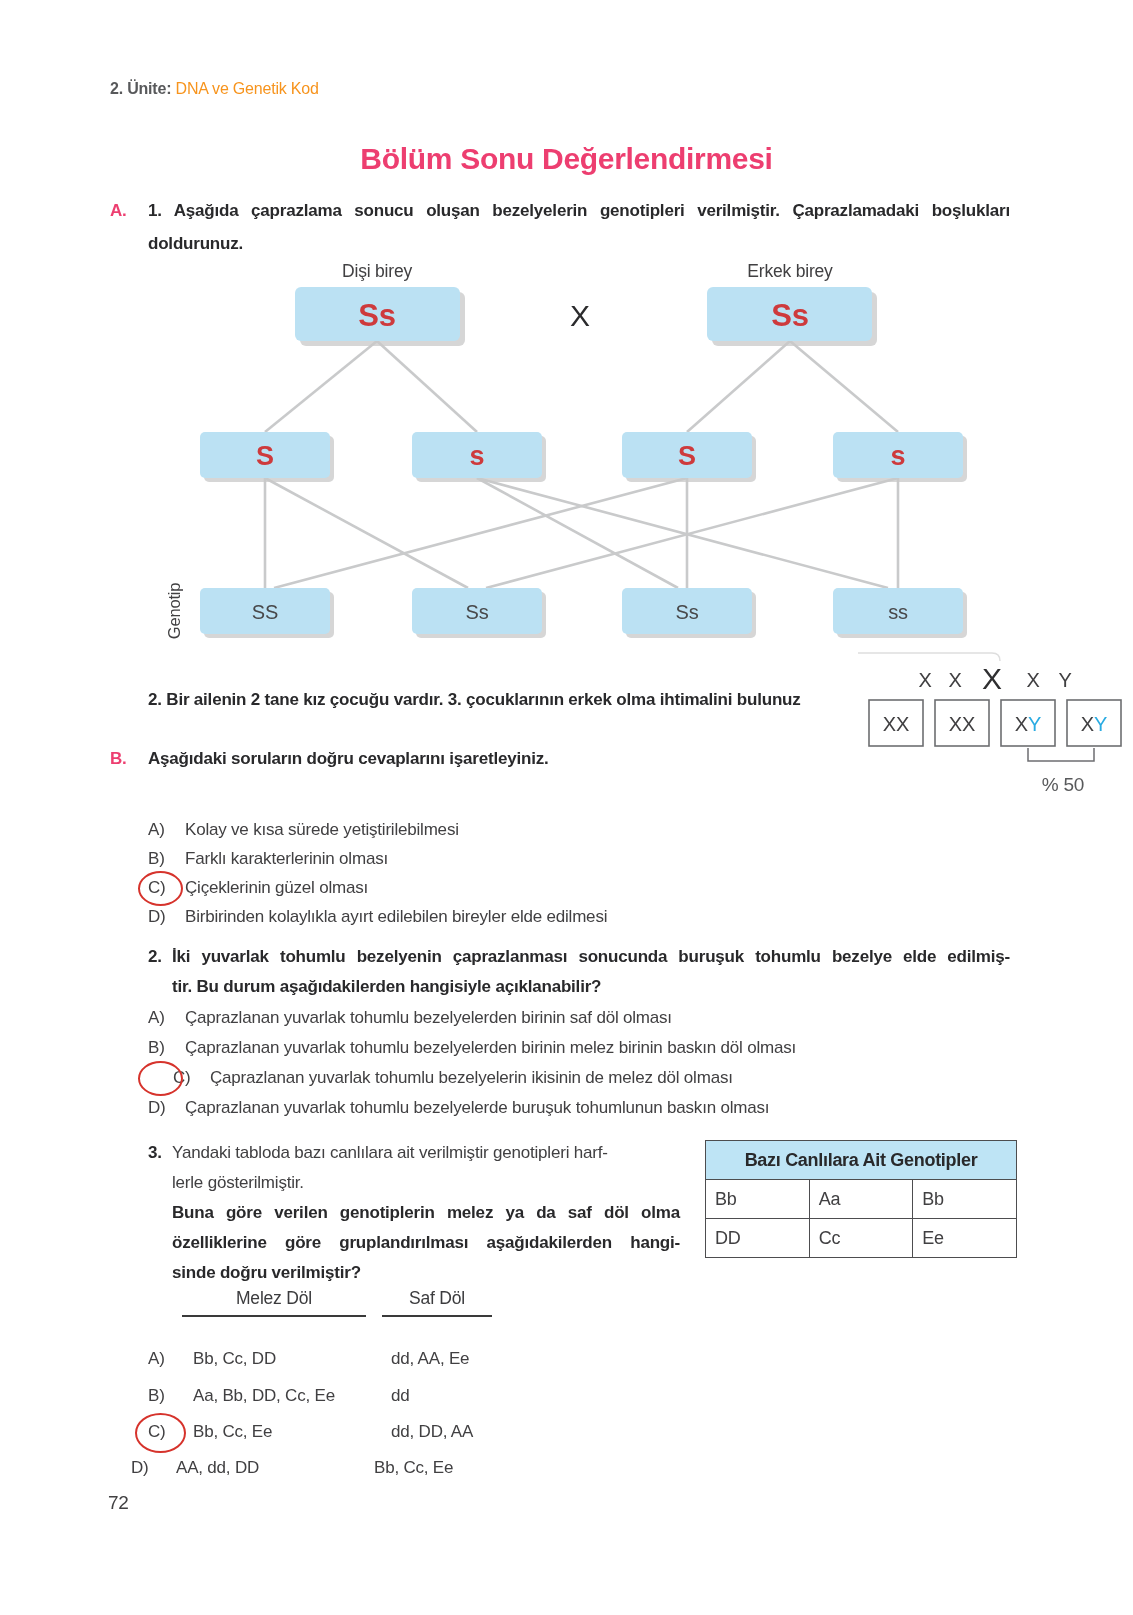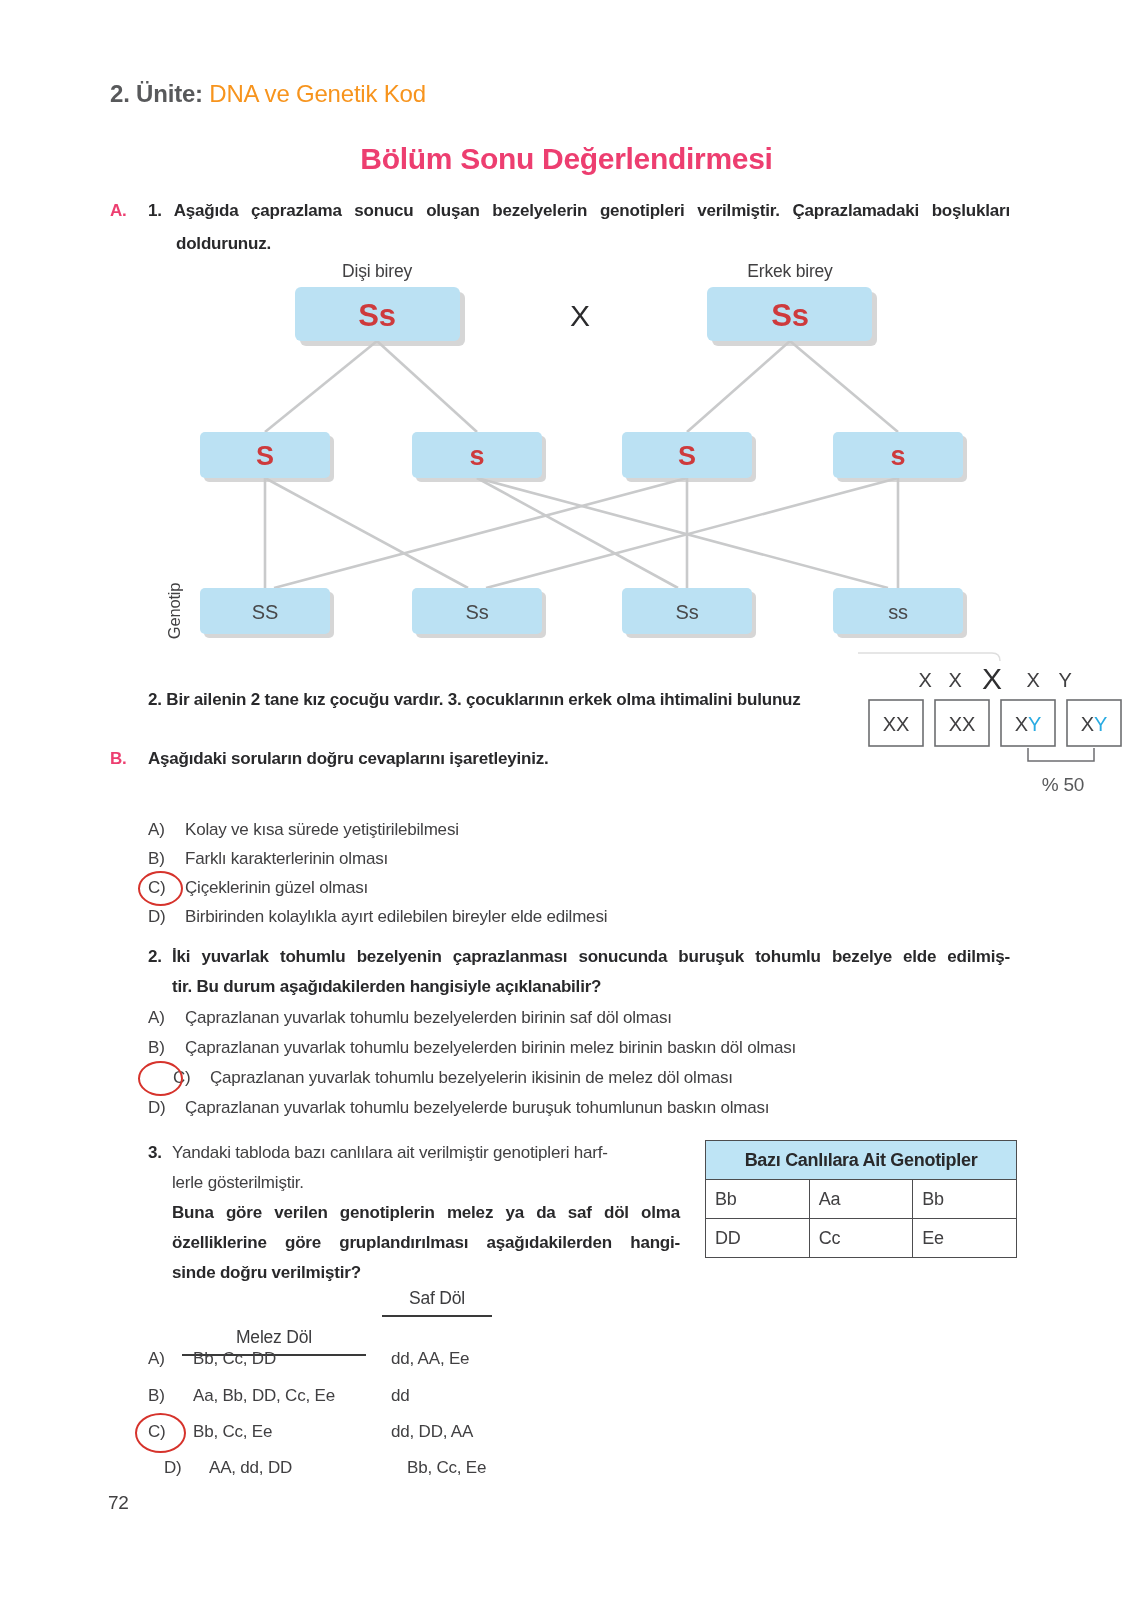--- a/index.html
+++ b/index.html
@@ -40,30 +40,30 @@
     border-bottom:2px solid #3a3a3a; padding-bottom:6px;
   }
   .pagenum{font-size:19px; color:#414042;}
   svg text{font-family:"Liberation Sans","DejaVu Sans",sans-serif;}
 </style>
 </head>
 <body>
 
 <div class="page">
 
-  <div class="abs" style="left:110px; top:80px; font-size:24px;">
+  <div class="abs" style="left:110px; top:80px; font-size:16px;">
     <span class="bold" style="color:#58595B;">2. Ünite:</span>
     <span class="orange">DNA ve Genetik Kod</span>
   </div>
 
   <div class="abs title" style="left:0px; top:142px;">Bölüm Sonu Değerlendirmesi</div>
 
   <div class="abs pink t17" style="left:110px; top:201px;">A.</div>
   <div class="abs bold t17 just" style="left:148px; top:201px; width:862px;">1. Aşağıda çaprazlama sonucu oluşan bezelyelerin genotipleri verilmiştir. Çaprazlamadaki boşlukları</div>
-  <div class="abs bold t17" style="left:148px; top:234px;margin-left:28px;">doldurunuz.</div>
+  <div class="abs bold t17" style="left:148px; top:234px;">doldurunuz.</div>
 
   <svg class="abs" style="left:0; top:250px;" width="1133" height="400" viewBox="0 0 1133 400">
 
     <g stroke="#C9CACB" stroke-width="2.6">
       <line x1="377" y1="91" x2="265" y2="182"></line>
       <line x1="377" y1="91" x2="477" y2="182"></line>
       <line x1="790" y1="91" x2="687" y2="182"></line>
       <line x1="790" y1="91" x2="898" y2="182"></line>
       <line x1="265" y1="228" x2="265" y2="338"></line>
       <line x1="265" y1="228" x2="468" y2="338"></line>
@@ -199,32 +199,32 @@
       <td>Bb</td>
     </tr>
     <tr>
       <td>DD</td>
       <td>Cc</td>
       <td>Ee</td>
     </tr>
   </tbody>
     </table>
 
-  <div class="colhead" style="left:182px; top:1327px; width:184px;">Melez Döl</div>
+  <div class="colhead" style="left:182px; top:1288px; width:184px;">Melez Döl</div>
   <div class="colhead" style="left:382px; top:1288px; width:110px;">Saf Döl</div>
 
   <div class="abs reg t17" style="left:148px; top:1349px;">
     <span style="display:inline-block; width:45px;">A)</span><span style="display:inline-block; width:198px;">Bb, Cc, DD</span><span>dd, AA, Ee</span>
   </div>
   <div class="abs reg t17" style="left:148px; top:1386px;">
     <span style="display:inline-block; width:45px;">B)</span><span style="display:inline-block; width:198px;">Aa, Bb, DD, Cc, Ee</span><span>dd</span>
   </div>
   <div class="abs reg t17" style="left:148px; top:1422px;">
     <span style="display:inline-block; width:45px;">C)</span><span style="display:inline-block; width:198px;">Bb, Cc, Ee</span><span>dd, DD, AA</span>
   </div>
-  <div class="abs reg t17" style="left:164px; top:1458px;">
+  <div class="abs reg t17" style="left:131px; top:1458px;">
     <span style="display:inline-block; width:45px;">D)</span><span style="display:inline-block; width:198px;">AA, dd, DD</span><span>Bb, Cc, Ee</span>
   </div>
   <div class="ellipse" style="left:135px; top:1413px; width:47px; height:36px;"></div>
 
   <div class="abs pagenum" style="left:108px; top:1492px;">72</div>
 
 </div>
 
 </body></html>

